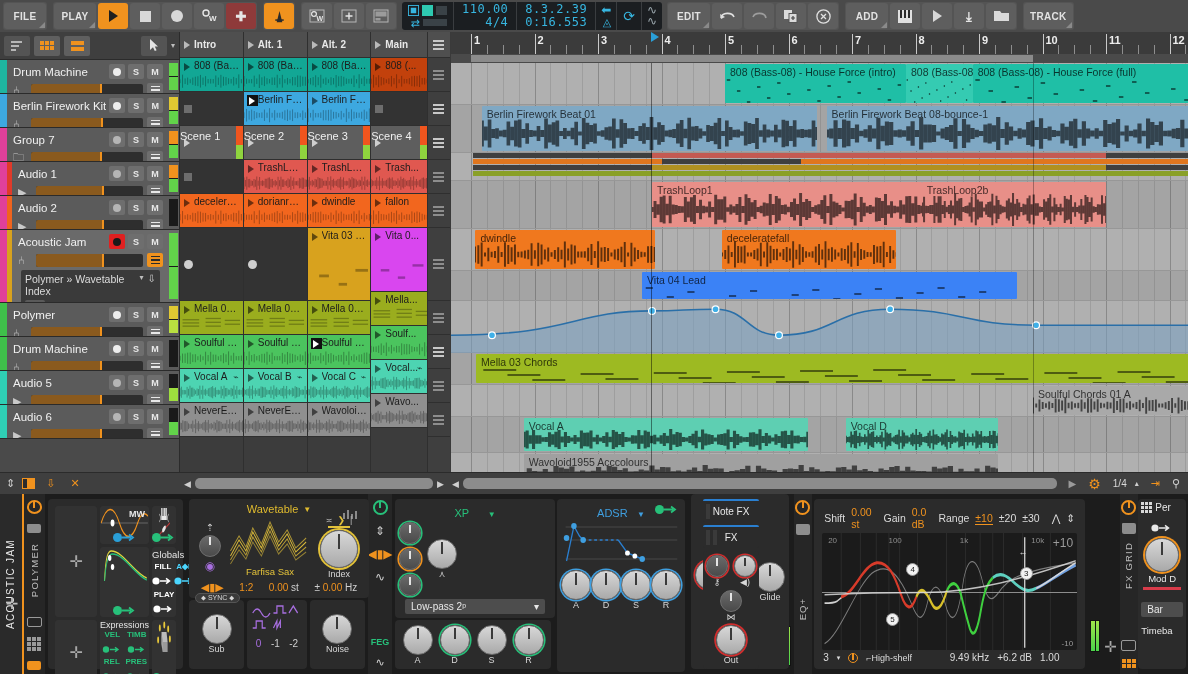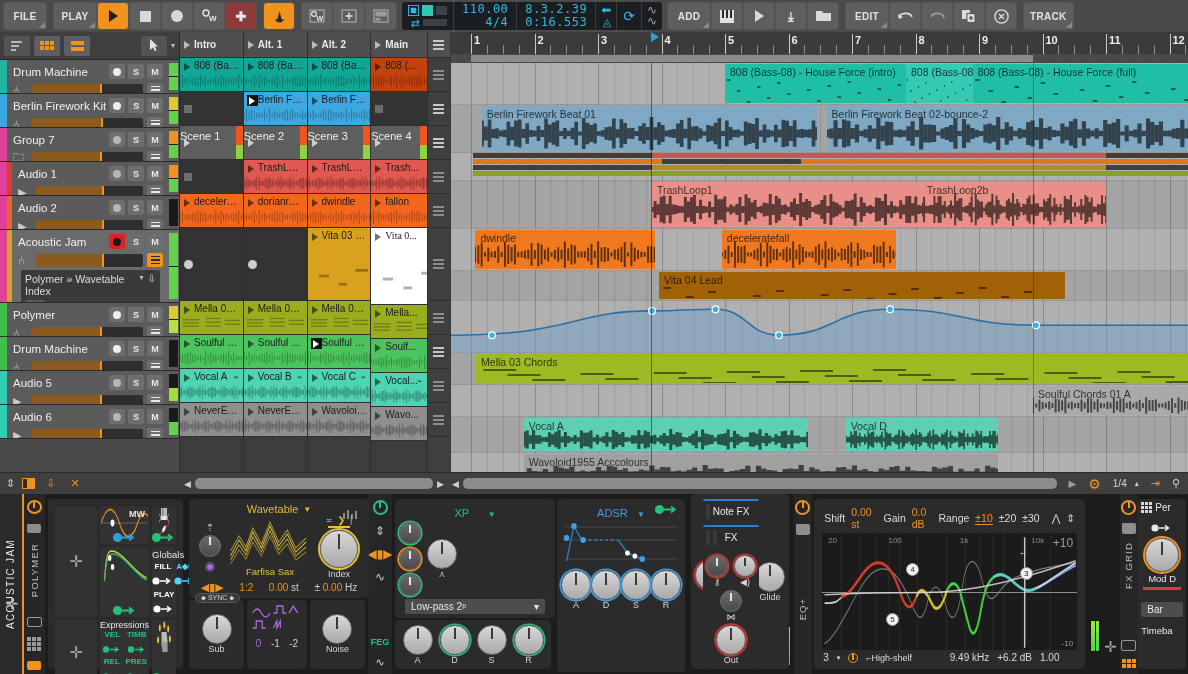--- a/index.html
+++ b/index.html
@@ -265,66 +265,66 @@
       <div class="disp-seg" style="padding:0 6px;">
         <span style="color:#37b6e0;font-size:14px;line-height:14px;">⟳</span>
       </div>
       <div class="disp-seg" style="padding:0 5px;">
         <span style="color:#9aa6ac;font-size:12px;line-height:11px;">∿</span>
         <span style="color:#9aa6ac;font-size:12px;line-height:11px;">∿</span>
       </div>
     </div>
 
     <div class="tb-group">
+      <div class="tb-btn wide corner">EDIT</div>
+      <div class="tb-btn">
+        <svg width="17" height="12" viewBox="0 0 17 12">
+          <path d="M2 8 C3 2 13 2 15 7" fill="none" stroke="#e0e0e0" stroke-width="1.6"></path>
+          <path d="M1 4 L2 9 L6 7 Z" fill="#e0e0e0"></path>
+          </svg>
+      </div>
+      <div class="tb-btn">
+        <svg width="17" height="12" viewBox="0 0 17 12">
+          <path d="M2 7 C4 2 14 2 15 8" fill="none" stroke="#9d9d9d" stroke-width="1.6"></path>
+          </svg>
+      </div>
+      <div class="tb-btn">
+        <svg width="14" height="13" viewBox="0 0 14 13">
+          <rect x="0" y="0" width="8" height="9" fill="#dadada"></rect>
+          <rect x="5" y="3.5" width="8" height="9" fill="#dadada" stroke="#555"></rect>
+          <path d="M9 6 v4 M7 8 h4" stroke="#444" stroke-width="1.2"></path>
+          </svg>
+      </div>
+      <div class="tb-btn">
+        <svg width="15" height="15" viewBox="0 0 15 15">
+          <circle cx="7.5" cy="7.5" r="6.6" fill="none" stroke="#e0e0e0" stroke-width="1.3"></circle>
+          <path d="M5 5 L10 10 M10 5 L5 10" stroke="#e0e0e0" stroke-width="1.3"></path>
+          </svg>
+      </div>
+    </div>
+
+    <div class="tb-group">
       <div class="tb-btn wide corner">ADD</div>
       <div class="tb-btn">
         <svg width="14" height="13" viewBox="0 0 14 13">
           <rect x="0" y="0" width="14" height="13" fill="#e0e0e0"></rect>
           <rect x="2" y="0" width="2" height="8" fill="#2b2b2b"></rect>
             <rect x="6" y="0" width="2" height="8" fill="#2b2b2b"></rect>
           <rect x="10" y="0" width="2" height="8" fill="#2b2b2b"></rect>
           </svg>
       </div>
       <div class="tb-btn">
           <span class="tri-r lt"></span>
         </div>
       <div class="tb-btn">
           <span class="glyph">⤓</span>
         </div>
       <div class="tb-btn">
         <svg width="15" height="12" viewBox="0 0 15 12">
           <path d="M0 1 h6 l1.5 2 H15 V11 H0 Z" fill="#dadada"></path>
-          </svg>
-      </div>
-    </div>
-
-    <div class="tb-group">
-      <div class="tb-btn wide corner">EDIT</div>
-      <div class="tb-btn">
-        <svg width="17" height="12" viewBox="0 0 17 12">
-          <path d="M2 8 C3 2 13 2 15 7" fill="none" stroke="#e0e0e0" stroke-width="1.6"></path>
-          <path d="M1 4 L2 9 L6 7 Z" fill="#e0e0e0"></path>
-          </svg>
-      </div>
-      <div class="tb-btn">
-        <svg width="17" height="12" viewBox="0 0 17 12">
-          <path d="M2 7 C4 2 14 2 15 8" fill="none" stroke="#9d9d9d" stroke-width="1.6"></path>
-          </svg>
-      </div>
-      <div class="tb-btn">
-        <svg width="14" height="13" viewBox="0 0 14 13">
-          <rect x="0" y="0" width="8" height="9" fill="#dadada"></rect>
-          <rect x="5" y="3.5" width="8" height="9" fill="#dadada" stroke="#555"></rect>
-          <path d="M9 6 v4 M7 8 h4" stroke="#444" stroke-width="1.2"></path>
-          </svg>
-      </div>
-      <div class="tb-btn">
-        <svg width="15" height="15" viewBox="0 0 15 15">
-          <circle cx="7.5" cy="7.5" r="6.6" fill="none" stroke="#e0e0e0" stroke-width="1.3"></circle>
-          <path d="M5 5 L10 10 M10 5 L5 10" stroke="#e0e0e0" stroke-width="1.3"></path>
           </svg>
       </div>
     </div>
 
     <div class="tb-group">
       <div class="tb-btn wide corner">TRACK</div>
     </div>
   </div>
 
   <div class="tracks-col">
@@ -936,21 +936,21 @@
             <path d="M0.0 9.3 L0.0 22.7 M2.2 11.5 L2.2 20.5 M4.4 12.4 L4.4 19.6 M6.7 11.5 L6.7 20.5 M8.9 7.0 L8.9 25.0 M11.1 11.9 L11.1 20.1 M13.3 5.1 L13.3 26.9 M15.6 12.2 L15.6 19.8 M17.8 8.3 L17.8 23.7 M20.0 12.3 L20.0 19.7 M22.2 12.0 L22.2 20.0 M24.4 10.6 L24.4 21.4 M26.7 8.3 L26.7 23.7 M28.9 7.0 L28.9 25.0 M31.1 8.8 L31.1 23.2 M33.3 6.9 L33.3 25.1 M35.6 11.7 L35.6 20.3 M37.8 11.5 L37.8 20.5 M40.0 12.9 L40.0 19.1 M42.2 8.5 L42.2 23.5 M44.4 11.5 L44.4 20.5 M46.7 5.6 L46.7 26.4 M48.9 9.4 L48.9 22.6 M51.1 7.7 L51.1 24.3 M53.3 10.2 L53.3 21.8 M55.6 12.3 L55.6 19.7 M57.8 11.3 L57.8 20.7 M60.0 10.9 L60.0 21.1 M62.2 6.4 L62.2 25.6 M64.4 11.5 L64.4 20.5 M66.7 5.3 L66.7 26.7 M68.9 12.6 L68.9 19.4 M71.1 9.4 L71.1 22.6 M73.3 12.8 L73.3 19.2 M75.6 10.7 L75.6 21.3 M77.8 10.1 L77.8 21.9 M80.0 7.6 L80.0 24.4 M82.2 7.0 L82.2 25.0 M84.4 8.8 L84.4 23.2 M86.7 7.8 L86.7 24.2 M88.9 11.9 L88.9 20.1 M91.1 12.8 L91.1 19.2 M93.3 12.8 L93.3 19.2 M95.6 7.4 L95.6 24.6 M97.8 11.7 L97.8 20.3 M100.0 5.4 L100.0 26.6 " stroke="rgba(0,0,0,.62)" stroke-width="1.4"></path>
             </svg>
           </div>
           <div class="cell" style="height: 34px; background: rgb(242, 102, 30);">
             <span class="ptri"></span>
             <span class="lbl ind">fallon</span>
           <svg class="wf" viewBox="0 0 100 32" preserveAspectRatio="none">
             <path d="M0.0 12.6 L0.0 19.4 M4.0 5.3 L4.0 26.7 M8.0 11.5 L8.0 20.5 M12.0 6.4 L12.0 25.6 M16.0 10.9 L16.0 21.1 M20.0 11.4 L20.0 20.6 M24.0 12.2 L24.0 19.8 M28.0 10.2 L28.0 21.8 M32.0 7.6 L32.0 24.4 M36.0 9.4 L36.0 22.6 M40.0 5.6 L40.0 26.4 M44.0 11.6 L44.0 20.4 M48.0 8.6 L48.0 23.4 M52.0 12.9 L52.0 19.1 M56.0 11.3 L56.0 20.7 M60.0 11.6 L60.0 20.4 M64.0 6.8 L64.0 25.2 M68.0 8.8 L68.0 23.2 M72.0 7.0 L72.0 25.0 M76.0 8.3 L76.0 23.7 M80.0 10.6 L80.0 21.4 M84.0 12.1 L84.0 19.9 M88.0 12.2 L88.0 19.8 M92.0 8.2 L92.0 23.8 M96.0 12.2 L96.0 19.8 M100.0 5.0 L100.0 27.0 " stroke="rgba(0,0,0,.62)" stroke-width="1.4"></path>
             </svg>
           </div>
-          <div class="cell" style="height: 77px; background: #ffffff; font-family: Liberation Serif, serif;">
+          <div class="cell" style="height: 64px; background: #d946ef;">
             <span class="ptri"></span>
             <span class="lbl ind">Vita 0...</span>
           <svg class="wf" viewBox="0 0 100 32" preserveAspectRatio="none">
               <g fill="rgba(0,0,0,.55)">
                 <rect x="8" y="14" width="7" height="2"></rect>
                 <rect x="22" y="20" width="6" height="2"></rect>
                 <rect x="34" y="10" width="9" height="2"></rect>
                 <rect x="52" y="17" width="7" height="2"></rect>
                 <rect x="68" y="23" width="8" height="2"></rect>
                 <rect x="84" y="12" width="7" height="2"></rect>
@@ -1308,21 +1308,21 @@
           <span class="gridline" style="left:702.625px"></span>
           <span class="gridline maj" style="left:718.5px"></span>
           <span class="gridline" style="left:734.375px"></span>
           <div class="clip" style="left: 30.795px; width: 335.28px; background: rgb(127, 168, 196);">
             <span class="cl">Berlin Firework Beat 01</span>
             <svg style="position:absolute;left:0;right:0;bottom:0;width:100%;height:35px" viewBox="0 0 100 35" preserveAspectRatio="none">
           <path d="M0.00 4.4 L0.00 30.6 M1.12 10.5 L1.12 24.5 M2.25 3.5 L2.25 31.5 M3.37 13.1 L3.37 21.9 M4.49 12.3 L4.49 22.7 M5.62 14.6 L5.62 20.4 M6.74 13.8 L6.74 21.2 M7.87 5.4 L7.87 29.6 M8.99 10.8 L8.99 24.2 M10.11 4.4 L10.11 30.6 M11.24 3.5 L11.24 31.5 M12.36 12.9 L12.36 22.1 M13.48 7.2 L13.48 27.8 M14.61 13.9 L14.61 21.1 M15.73 14.6 L15.73 20.4 M16.85 10.1 L16.85 24.9 M17.98 14.1 L17.98 20.9 M19.10 2.6 L19.10 32.4 M20.22 8.4 L20.22 26.6 M21.35 6.2 L21.35 28.8 M22.47 4.6 L22.47 30.4 M23.60 15.0 L23.60 20.0 M24.72 11.9 L24.72 23.1 M25.84 14.7 L25.84 20.3 M26.97 11.7 L26.97 23.3 M28.09 5.7 L28.09 29.3 M29.21 15.4 L29.21 19.6 M30.34 1.9 L30.34 33.1 M31.46 6.8 L31.46 28.2 M32.58 9.1 L32.58 25.9 M33.71 7.6 L33.71 27.4 M34.83 15.2 L34.83 19.8 M35.96 14.2 L35.96 20.8 M37.08 11.2 L37.08 23.8 M38.20 10.5 L38.20 24.5 M39.33 2.4 L39.33 32.6 M40.45 13.2 L40.45 21.8 M41.57 3.2 L41.57 31.8 M42.70 6.9 L42.70 28.1 M43.82 12.2 L43.82 22.8 M44.94 12.1 L44.94 22.9 M46.07 15.1 L46.07 19.9 M47.19 10.1 L47.19 24.9 M48.31 7.3 L48.31 27.7 M49.44 11.0 L49.44 24.0 M50.56 1.0 L50.56 34.0 M51.69 11.3 L51.69 23.7 M52.81 6.2 L52.81 28.8 M53.93 8.9 L53.93 26.1 M55.06 14.6 L55.06 20.4 M56.18 13.8 L56.18 21.2 M57.30 13.0 L57.30 22.0 M58.43 7.5 L58.43 27.5 M59.55 4.0 L59.55 31.0 M60.67 12.7 L60.67 22.3 M61.80 1.8 L61.80 33.2 M62.92 10.4 L62.92 24.6 M64.04 10.0 L64.04 25.0 M65.17 12.6 L65.17 22.4 M66.29 15.3 L66.29 19.7 M67.42 9.0 L67.42 26.0 M68.54 10.1 L68.54 24.9 M69.66 6.8 L69.66 28.2 M70.79 2.0 L70.79 33.0 M71.91 14.9 L71.91 20.1 M73.03 4.5 L73.03 30.5 M74.16 11.0 L74.16 24.0 M75.28 13.7 L75.28 21.3 M76.40 13.6 L76.40 21.4 M77.53 15.3 L77.53 19.7 M78.65 5.4 L78.65 29.6 M79.78 7.0 L79.78 28.0 M80.90 7.9 L80.90 27.1 M82.02 2.1 L82.02 32.9 M83.15 14.3 L83.15 20.7 M84.27 8.5 L84.27 26.5 M85.39 13.4 L85.39 21.6 M86.52 14.5 L86.52 20.5 M87.64 8.7 L87.64 26.3 M88.76 13.6 L88.76 21.4 M89.89 3.7 L89.89 31.3 M91.01 4.7 L91.01 30.3 M92.13 10.1 L92.13 24.9 M93.26 4.2 L93.26 30.8 M94.38 13.6 L94.38 21.4 M95.51 13.1 L95.51 21.9 M96.63 13.8 L96.63 21.2 M97.75 13.2 L97.75 21.8 M98.88 4.6 L98.88 30.4 M100.00 11.1 L100.00 23.9 " stroke="rgba(0,0,0,.6)" stroke-width="1.1"></path>
             </svg>
           </div>
           <div class="clip" style="left: 375.6px; width: 381px; background: rgb(127, 168, 196);">
-            <span class="cl">Berlin Firework Beat 02-bounce-2</span>
+            <span class="cl">Berlin Firework Beat 08-bounce-1</span>
             <svg style="position:absolute;left:0;right:0;bottom:0;width:100%;height:35px" viewBox="0 0 100 35" preserveAspectRatio="none">
           <path d="M0.00 13.5 L0.00 21.5 M1.12 12.6 L1.12 22.4 M2.25 4.3 L2.25 30.7 M3.37 12.1 L3.37 22.9 M4.49 3.4 L4.49 31.6 M5.62 4.8 L5.62 30.2 M6.74 11.9 L6.74 23.1 M7.87 8.5 L7.87 26.5 M8.99 14.8 L8.99 20.2 M10.11 13.3 L10.11 21.7 M11.24 9.2 L11.24 25.8 M12.36 12.6 L12.36 22.4 M13.48 1.8 L13.48 33.2 M14.61 9.8 L14.61 25.2 M15.73 5.4 L15.73 29.6 M16.85 6.0 L16.85 29.0 M17.98 14.2 L17.98 20.8 M19.10 13.4 L19.10 21.6 M20.22 14.2 L20.22 20.8 M21.35 10.2 L21.35 24.8 M22.47 5.2 L22.47 29.8 M23.60 14.0 L23.60 21.0 M24.72 1.4 L24.72 33.6 M25.84 8.5 L25.84 26.5 M26.97 8.6 L26.97 26.4 M28.09 9.1 L28.09 25.9 M29.21 15.4 L29.21 19.6 M30.34 12.6 L30.34 22.4 M31.46 11.0 L31.46 24.0 M32.58 8.9 L32.58 26.1 M33.71 2.2 L33.71 32.8 M34.83 14.9 L34.83 20.1 M35.96 3.0 L35.96 32.0 M37.08 8.6 L37.08 26.4 M38.20 12.1 L38.20 22.9 M39.33 13.7 L39.33 21.3 M40.45 15.1 L40.45 19.9 M41.57 8.5 L41.57 26.5 M42.70 7.4 L42.70 27.6 M43.82 9.3 L43.82 25.7 M44.94 1.1 L44.94 33.9 M46.07 12.9 L46.07 22.1 M47.19 6.3 L47.19 28.7 M48.31 10.5 L48.31 24.5 M49.44 14.8 L49.44 20.2 M50.56 12.2 L50.56 22.8 M51.69 13.4 L51.69 21.6 M52.81 5.9 L52.81 29.1 M53.93 4.4 L53.93 30.6 M55.06 11.0 L55.06 24.0 M56.18 2.2 L56.18 32.8 M57.30 11.9 L57.30 23.1 M58.43 10.4 L58.43 24.6 M59.55 14.1 L59.55 20.9 M60.67 14.7 L60.67 20.3 M61.80 7.5 L61.80 27.5 M62.92 10.7 L62.92 24.3 M64.04 5.3 L64.04 29.7 M65.17 2.8 L65.17 32.2 M66.29 13.3 L66.29 21.7 M67.42 5.2 L67.42 29.8 M68.54 12.5 L68.54 22.5 M69.66 14.5 L69.66 20.5 M70.79 12.3 L70.79 22.7 M71.91 14.8 L71.91 20.2 M73.03 4.1 L73.03 30.9 M74.16 8.0 L74.16 27.0 M75.28 6.5 L75.28 28.5 M76.40 3.1 L76.40 31.9 M77.53 15.4 L77.53 19.6 M78.65 9.5 L78.65 25.5 M79.78 14.7 L79.78 20.3 M80.90 13.5 L80.90 21.5 M82.02 7.6 L82.02 27.4 M83.15 14.8 L83.15 20.2 M84.27 2.6 L84.27 32.4 M85.39 6.0 L85.39 29.0 M86.52 8.9 L86.52 26.1 M87.64 5.4 L87.64 29.6 M88.76 14.7 L88.76 20.3 M89.89 14.4 L89.89 20.6 M91.01 12.8 L91.01 22.2 M92.13 11.9 L92.13 23.1 M93.26 3.7 L93.26 31.3 M94.38 12.5 L94.38 22.5 M95.51 3.1 L95.51 31.9 M96.63 5.5 L96.63 29.5 M97.75 11.8 L97.75 23.2 M98.88 9.5 L98.88 25.5 M100.00 15.2 L100.00 19.8 " stroke="rgba(0,0,0,.6)" stroke-width="1.1"></path>
             </svg>
           </div>
         </div>
         <div class="arow" style="height: 28px;">
           <span class="gridline maj" style="left:20px"></span>
           <span class="gridline" style="left:35.875px"></span>
           <span class="gridline" style="left:51.75px"></span>
           <span class="gridline" style="left:67.625px"></span>
@@ -1536,21 +1536,21 @@
           <span class="gridline maj" style="left:591.5px"></span>
           <span class="gridline" style="left:607.375px"></span>
           <span class="gridline" style="left:623.25px"></span>
           <span class="gridline" style="left:639.125px"></span>
           <span class="gridline maj" style="left:655px"></span>
           <span class="gridline" style="left:670.875px"></span>
           <span class="gridline" style="left:686.75px"></span>
           <span class="gridline" style="left:702.625px"></span>
           <span class="gridline maj" style="left:718.5px"></span>
           <span class="gridline" style="left:734.375px"></span>
-          <div class="clip" style="left: 208px; width: 406px; background: #a16207;">
+          <div class="clip" style="left: 191px; width: 375px; background: #3b82f6;">
             <span class="cl">Vita 04 Lead</span>
             <svg style="position:absolute;left:0;right:0;bottom:0;width:100%;height:16px" viewBox="0 0 100 16" preserveAspectRatio="none">
               <rect x="1.0" y="4" width="1.9" height="2" fill="rgba(0,0,0,.5)"></rect>
               <rect x="6.6" y="13" width="1.9" height="2" fill="rgba(0,0,0,.5)"></rect>
               <rect x="12.1" y="8" width="1.9" height="2" fill="rgba(0,0,0,.5)"></rect>
               <rect x="17.7" y="17" width="1.9" height="2" fill="rgba(0,0,0,.5)"></rect>
               <rect x="23.2" y="12" width="1.9" height="2" fill="rgba(0,0,0,.5)"></rect>
               <rect x="28.8" y="7" width="1.9" height="2" fill="rgba(0,0,0,.5)"></rect>
               <rect x="34.3" y="16" width="1.9" height="2" fill="rgba(0,0,0,.5)"></rect>
               <rect x="39.9" y="11" width="1.9" height="2" fill="rgba(0,0,0,.5)"></rect>

